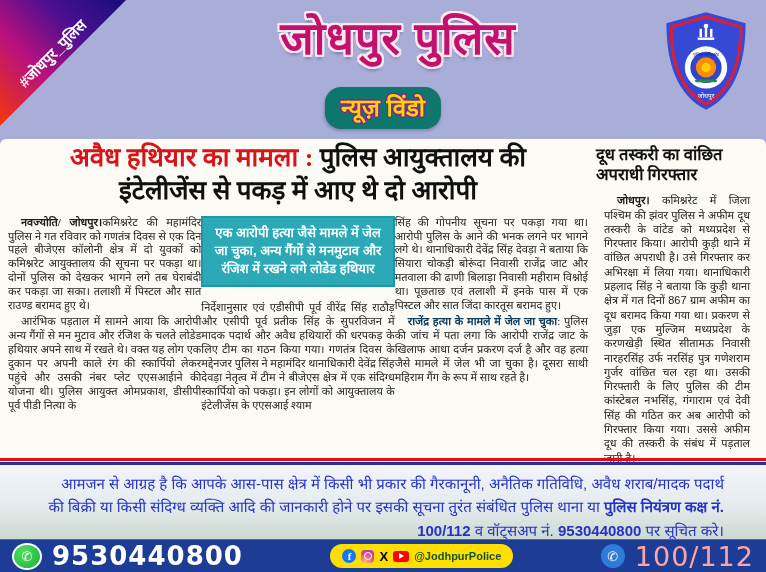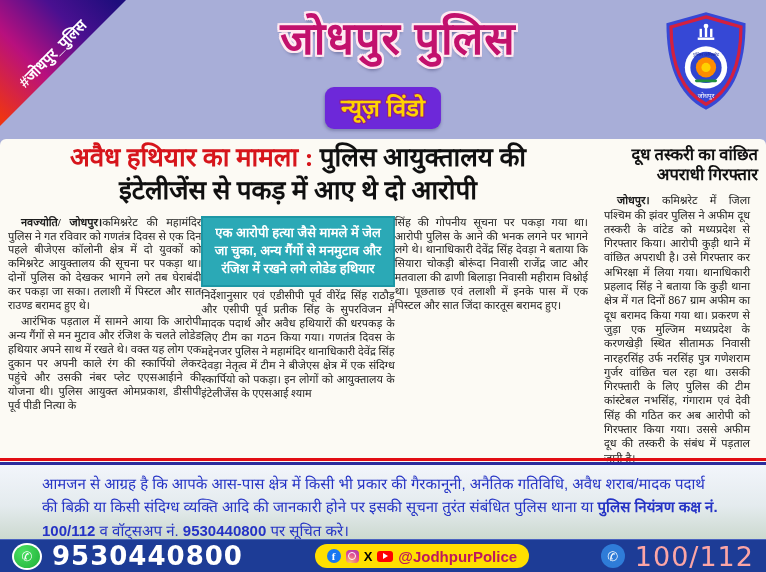--- a/index.html
+++ b/index.html
@@ -18,56 +18,56 @@
          font-weight:bold;color:#c2116d;letter-spacing:1px;
          text-shadow:-2px 0 #ffe9f1,2px 0 #ffe9f1,0 -2px #ffe9f1,0 2px #ffe9f1,
                      -2px -2px #ffe9f1,2px 2px #ffe9f1,-2px 2px #ffe9f1,2px -2px #ffe9f1,
                      0 4px 3px rgba(40,40,90,.35);}
 
   
   .badge{position:absolute;top:8px;right:14px;width:92px;height:106px;}
 
   
   .news-window{position:absolute;top:87px;left:50%;transform:translateX(-50%);
-         background:#6d28d9;border-radius:9px;padding:3px 16px 6px;
+         background:#0f766e;border-radius:16px;padding:3px 16px 6px;
          box-shadow:0 2px 3px rgba(40,40,90,.3);}
   .news-window-label{font-size:24px;font-weight:bold;color:#ffd200;
          text-shadow:1px 0 #8a1f96,-1px 0 #8a1f96,0 1px #8a1f96,0 -1px #8a1f96,
                      1px 1px #8a1f96,-1px -1px #8a1f96,1px -1px #8a1f96,-1px 1px #8a1f96;}
 
   
   .newspaper{position:absolute;top:139px;left:0;width:766px;height:381px;background:#fcfaf4;
          border-radius:6px 6px 0 0;overflow:hidden;}
   .main-article{position:absolute;left:8px;top:2px;width:580px;}
   .headline{text-align:center;font-family:"Liberation Serif",serif;font-weight:bold;
          font-size:26px;line-height:1.28;color:#101010;}
   .headline .red{color:#d6151b;}
   .columns{display:flex;gap:0;margin-top:8px;}
   .col{flex:1;font-family:"Liberation Serif",serif;font-size:11px;line-height:1.27;
          text-align:justify;color:#1c1c1c;}
   .col p{margin:0 0 2px;text-indent:13px;}
   .lead{font-weight:bold;}
   .teal-box{background:#2ba9b6;border:2px solid #1d97a5;color:#ffffff;
          font-family:"Liberation Sans",sans-serif;font-weight:bold;font-size:13px;
-         line-height:1.42;text-align:center;padding:6px 4px;margin-bottom:2px;}
+         line-height:1.42;text-align:center;padding:6px 4px;margin-bottom:14px;}
   .subhead-inline{font-weight:bold;color:#0e3f63;}
 
   .side-article{position:absolute;left:596px;top:6px;width:162px;}
   .side-headline{font-family:"Liberation Serif",serif;font-weight:bold;font-size:16.5px;
-         line-height:1.22;color:#111111;margin:0 0 6px;text-align:right;}
+         line-height:1.22;color:#111111;margin:0 0 6px;}
   .side-body{font-family:Liberation Sans, sans-serif;font-size:11px;line-height:1.3;
          text-align:justify;color:#1c1c1c;margin:8px;text-indent:13px;}
 
   .sep-red{position:absolute;top:458px;left:0;width:766px;height:3px;background:#e20d13;}
   .sep-navy{position:absolute;top:462px;left:0;width:766px;height:3px;background:#2c2c9c;}
 
   
   .appeal{position:absolute;top:465px;left:0;width:766px;height:74px;box-sizing:border-box;
          background:linear-gradient(180deg,#f2f5fb 0%,#e4ebee 55%,#ccd9cf 100%);
-         color:#2533c5;font-size:15px;line-height:1.55;text-align:left;padding:7px 42px 0;}
+         color:#2533c5;font-size:15px;line-height:1.55;text-align:right;padding:7px 42px 0;}
   .appeal b{font-weight:bold;}
 
   
   .footer{position:absolute;top:539px;left:0;width:766px;height:33px;background:#1d3c96;
          display:flex;align-items:center;justify-content:space-between;padding:0 12px;
          box-sizing:border-box;border-top:1px solid #4a63c0;}
   .wa-group,.phone-group{display:flex;align-items:center;gap:10px;}
   .wa-icon{width:30px;height:27px;background:#ffffff;border-radius:50%;
          display:flex;align-items:center;justify-content:center;}
   .wa-inner{width:26px;height:23px;border-radius:50%;color:#ffffff;font-size:13px;
@@ -82,21 +82,21 @@
          font-family:"Liberation Serif",serif;}
   .ig-icon{width:13px;height:13px;border-radius:4px;
          background:radial-gradient(circle at 30% 100%,#fdc468,#df4996 60%,#9b36b7);
          display:flex;align-items:center;justify-content:center;}
   .ig-ring{width:6px;height:6px;border:1.5px solid #ffffff;border-radius:50%;}
   .x-icon{color:#000000;font-weight:bold;font-size:13px;}
   .yt-icon{width:16px;height:11px;background:#ff0000;border-radius:3px;display:flex;
          align-items:center;justify-content:center;}
   .yt-play{width:0;height:0;border-left:5px solid #ffffff;
          border-top:3px solid transparent;border-bottom:3px solid transparent;}
-  .handle{color:#be185d;font-weight:bold;font-size:15px;}
+  .handle{color:#14532d;font-weight:bold;font-size:11px;}
   .phone-icon{width:24px;height:24px;border-radius:50%;background:#2f7cd8;color:#ffffff;
          font-size:13px;display:flex;align-items:center;justify-content:center;}
   .emergency{color:#fca5a5;font-weight:normal;font-size:27px;letter-spacing:1px;
          font-family:"DejaVu Sans",sans-serif;}
 </style>
 </head>
 <body>
 
 <div class="canvas">
 
@@ -143,20 +143,21 @@
           <p>आरंभिक पड़ताल में सामने आया कि आरोपी अन्य गैंगों से मन मुटाव और रंजिश के चलते लोडेड हथियार अपने साथ में रखते थे। वक्त यह लोग एक दुकान पर अपनी काले रंग की स्कार्पियो लेकर पहुंचे और उसकी नंबर प्लेट एएसआईाने की योजना थी। पुलिस आयुक्त ओमप्रकाश, डीसीपी पूर्व पीडी नित्या के</p>
         </div>
 
         <div class="col">
           <div class="teal-box">एक आरोपी हत्या जैसे मामले में जेल जा चुका, अन्य गैंगों से मनमुटाव और रंजिश में रखने लगे लोडेड हथियार</div>
           <p style="text-indent:0;">निर्देशानुसार एवं एडीसीपी पूर्व वीरेंद्र सिंह राठौड़ और एसीपी पूर्व प्रतीक सिंह के सुपरविजन में मादक पदार्थ और अवैध हथियारों की धरपकड़ के लिए टीम का गठन किया गया। गणतंत्र दिवस के मद्देनजर पुलिस ने महामंदिर थानाधिकारी देवेंद्र सिंह देवड़ा नेतृत्व में टीम ने बीजेएस क्षेत्र में एक संदिग्ध स्कार्पियो को पकड़ा। इन लोगों को आयुक्तालय के इंटेलीजेंस के एएसआई श्याम</p>
         </div>
 
         <div class="col">
           <p style="text-indent:0;">सिंह की गोपनीय सूचना पर पकड़ा गया था। आरोपी पुलिस के आने की भनक लगने पर भागने लगे थे। थानाधिकारी देवेंद्र सिंह देवड़ा ने बताया कि सियारा चोकड़ी बोरूंदा निवासी राजेंद्र जाट और मतवाला की ढाणी बिलाड़ा निवासी महीराम विश्नोई था। पूछताछ एवं तलाशी में इनके पास में एक पिस्टल और सात जिंदा कारतूस बरामद हुए।</p>
+          <p><span class="subhead-inline">राजेंद्र हत्या के मामले में जेल जा चुका</span><span>: पुलिस की जांच में पता लगा कि आरोपी राजेंद्र जाट के खिलाफ आधा दर्जन प्रकरण दर्ज है और वह हत्या जैसे मामले में जेल भी जा चुका है। दूसरा साथी महिराम गैंग के रूप में साथ रहते है।</span></p>
         </div>
       </div>
     </div>
 
     <div class="side-article">
       <p class="side-headline">दूध तस्करी का वांछित अपराधी गिरफ्तार</p>
       <p class="side-body"><span class="lead">जोधपुर।</span> <span>कमिश्नरेट में जिला पश्चिम की झंवर पुलिस ने अफीम दूध तस्करी के वांटेड को मध्यप्रदेश से गिरफ्तार किया। आरोपी कुड़ी थाने में वांछित अपराधी है। उसे गिरफ्तार कर अभिरक्षा में लिया गया। थानाधिकारी प्रहलाद सिंह ने बताया कि कुड़ी थाना क्षेत्र में गत दिनों 867 ग्राम अफीम का दूध बरामद किया गया था। प्रकरण से जुड़ा एक मुल्जिम मध्यप्रदेश के करणखेड़ी स्थित सीतामऊ निवासी नारहरसिंह उर्फ नरसिंह पुत्र गणेशराम गुर्जर वांछित चल रहा था। उसकी गिरफ्तारी के लिए पुलिस की टीम कांस्टेबल नभसिंह, गंगाराम एवं देवी सिंह की गठित कर अब आरोपी को गिरफ्तार किया गया। उससे अफीम दूध की तस्करी के संबंध में पड़ताल जारी है।</span></p>
     </div>
   </div>
 

